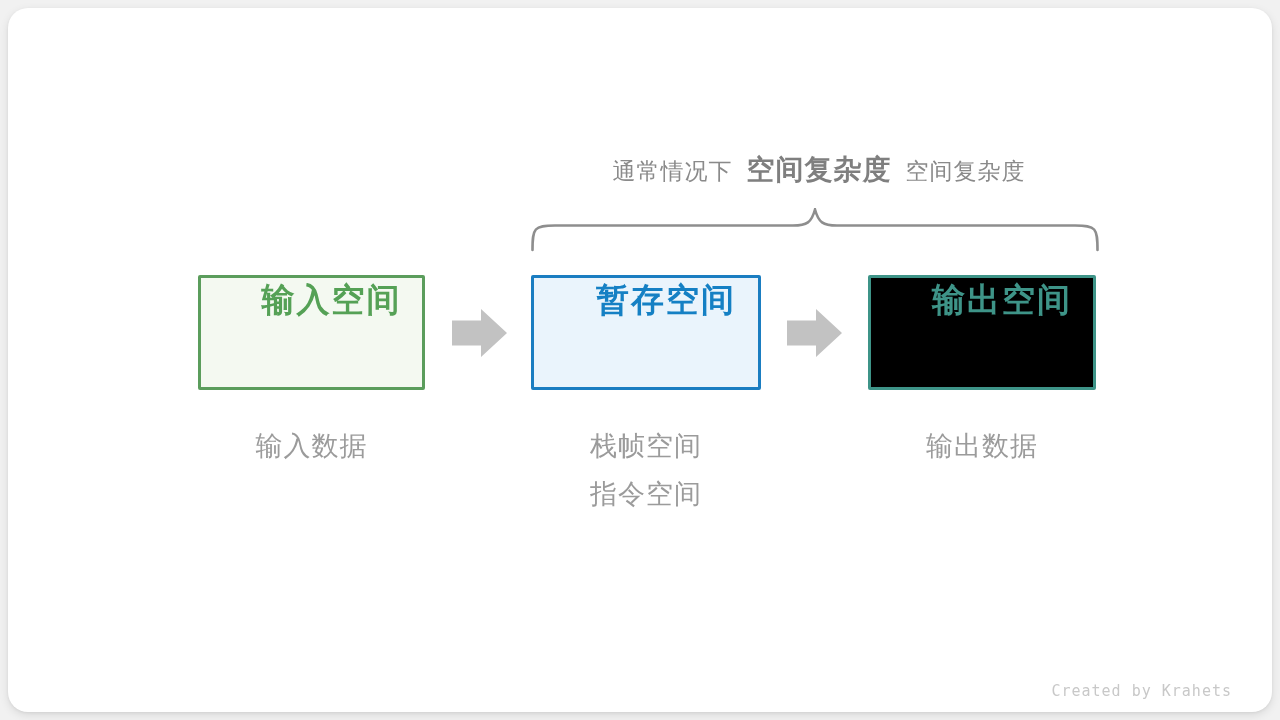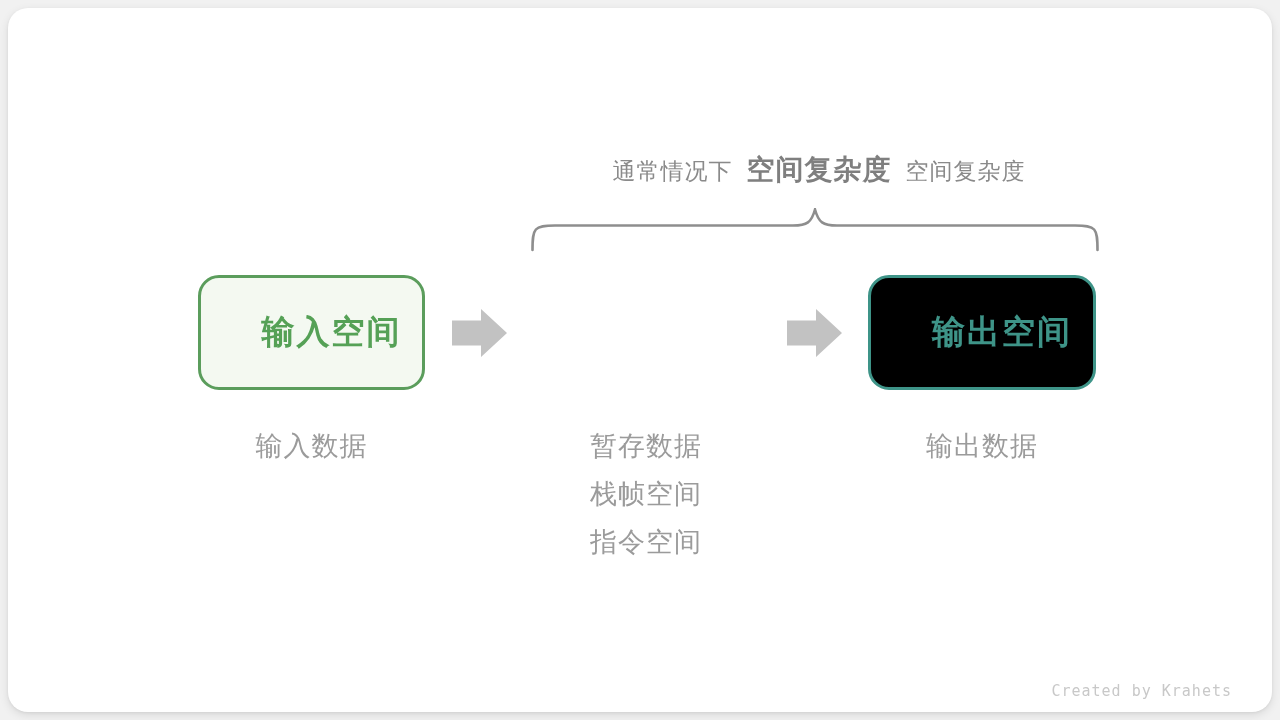--- a/index.html
+++ b/index.html
@@ -30,23 +30,23 @@
     white-space: nowrap;
   }
   .title-regular { font-size: 23px; color: #8a8a8a; font-weight: 500; letter-spacing: 1px; }
   .title-bold    { font-size: 28px; color: #7f7f7f; font-weight: 700; letter-spacing: 1px; }
   
   .brace-wrap { position: absolute; left: 523px; top: 200px; width: 568px; height: 44px; }
   
   .node {
     position: absolute;
     top: 267px; height: 115px;
-    border-radius: 21px;
+    border-radius: 2px;
     border: 3px solid;
-    display: flex; align-items: center; justify-content: center;
+    display: flex; justify-content: center;
     font-size: 33px; font-weight: 800;
     letter-spacing: 2px;
     padding-left: 40px;
   }
   .node-input  { left: 190px; width: 227px; border-color: #5b9d5c; background: #f4f9f1; color: #55a156; }
   .node-temp   { left: 523px; width: 230px; border-color: #1a7dc1; background: #eaf4fc; color: #1580c4; }
   .node-output { left: 860px; width: 228px; border-color: #3e9488; background: #000000; color: #3e9488; }
   
   .arrow { position: absolute; top: 300px; width: 56px; height: 50px; }
   .arrow-1 { left: 444px; }
@@ -95,37 +95,39 @@
   <div class="node node-input">
     <span>输入空间</span>
   </div>
 
   <div class="arrow arrow-1">
     <svg width="56" height="50" viewBox="0 0 56 50">
       <polygon points="0,12.5 29,12.5 29,1 55,25 29,49 29,37.5 0,37.5" fill="#c2c2c2"></polygon>
     </svg>
   </div>
 
+  <div class="node node-temp">
+    <span>暂存空间</span>
+  </div>
 
   <div class="arrow arrow-2">
     <svg width="56" height="50" viewBox="0 0 56 50">
       <polygon points="0,12.5 29,12.5 29,1 55,25 29,49 29,37.5 0,37.5" fill="#c2c2c2"></polygon>
     </svg>
   </div>
 
   <div class="node node-output">
     <span>输出空间</span>
   </div>
 
   <div class="caption-col cap-1">
     <div>输入数据</div>
   </div>
 
   <div class="caption-col cap-2">
-    <div>暂存数据</div>
     <div>栈帧空间</div>
     <div>指令空间</div>
   </div>
 
   <div class="caption-col cap-3">
     <div>输出数据</div>
   </div>
 
   <div class="watermark">Created by Krahets</div>
 

